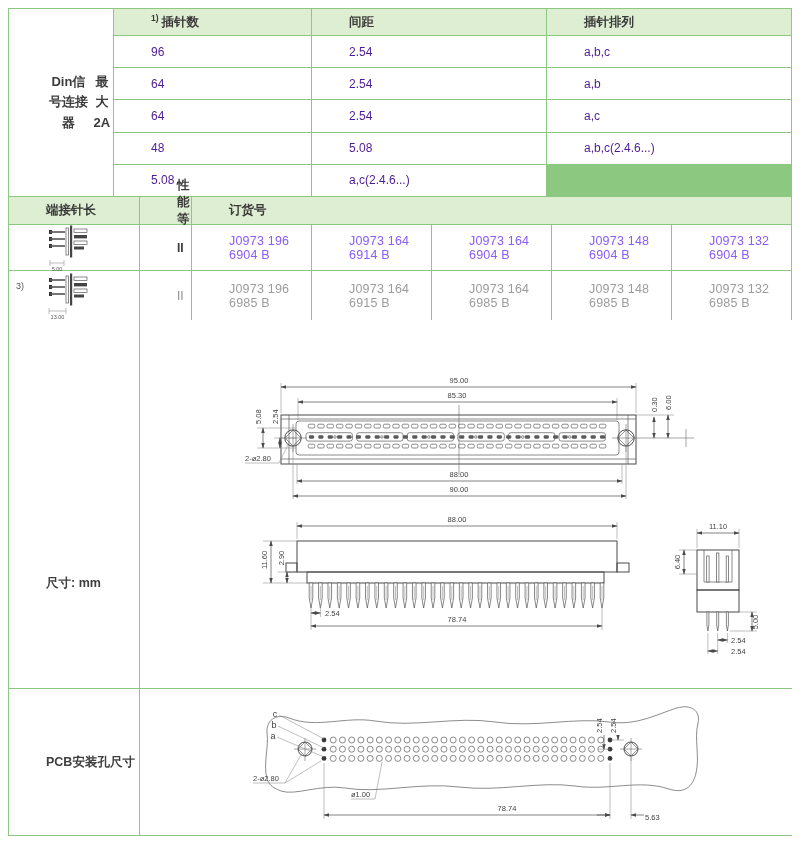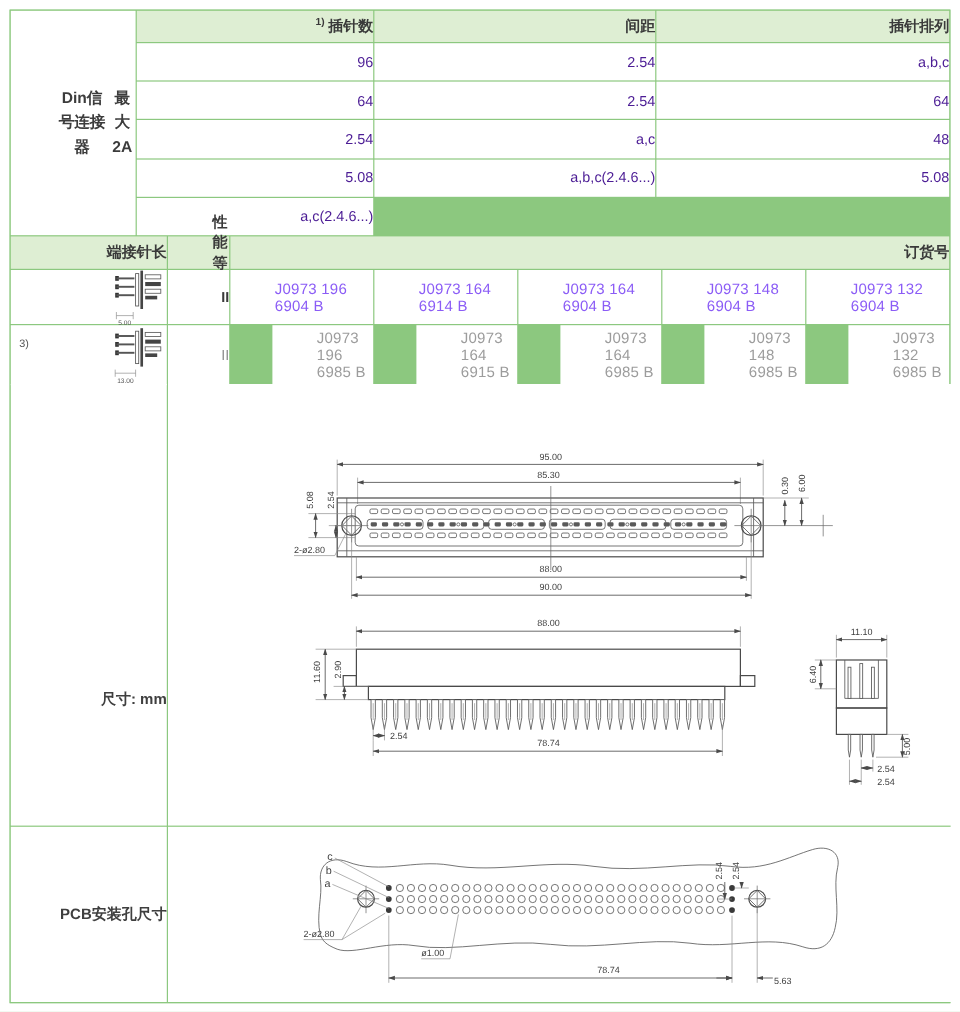--- a/index.html
+++ b/index.html
@@ -1,29 +1,29 @@
 <!DOCTYPE html>
 <html><head>
 <meta charset="utf-8">
 <style>
   html,body{margin:0;padding:0;background:#fff;}
   body{font-family:"Liberation Sans","DejaVu Sans",sans-serif;color:#3c3c3c;}
   #sheet{position:relative;width:800px;height:843px;background:#fff;overflow:hidden;}
   #tablewrap{position:absolute;left:8px;top:8px;width:784px;height:828px;
     background:#8cc87f;border:1px solid #8cc87f;display:flex;flex-direction:column;gap:1px;box-sizing:border-box;}
   .grid{display:grid;gap:1px;background:#8cc87f;}
-  .cell{background:#fff;display:flex;align-items:center;justify-content:flex-end;padding-left:37px;}
+  .cell{background:#fff;display:flex;align-items:center;justify-content:flex-start;padding-left:37px;}
   .hdr{background:#deeed3;font-weight:bold;font-size:12.5px;color:#3a3a3a;}
   .val{font-size:12px;color:#4c1d95;}
   #spec{height:189px;grid-template-columns:104px 197px 234px 1fr;grid-template-rows:26px repeat(5,1fr);}
   .product{grid-row:1/7;font-weight:bold;font-size:13px;line-height:1.55;text-align:center;flex-direction:row;}
   sup.note{font-size:8.5px;vertical-align:super;margin-right:3px;font-weight:bold;}
   #order{height:122px;grid-template-columns:130px 51px repeat(5,1fr);grid-template-rows:27px 45px 1fr;}
   .ord-b{font-weight:normal;font-size:12.5px;color:#8b5cf6;letter-spacing:.2px;}
-  .ord-g{font-size:12.5px;color:#9c9c9c;letter-spacing:.2px;margin-left:35px;}
+  .ord-g{font-size:12.5px;color:#9c9c9c;letter-spacing:.2px;}
   .grade-b{font-weight:bold;font-size:12px;color:#3a3a3a;}
   .grade-g{font-size:12px;color:#8f8f8f;}
   .iconcell{position:relative;}
   .rownote{position:absolute;left:7px;top:10px;font-size:9px;color:#555;}
   .section{grid-template-columns:130px 1fr;}
   #dims{height:368px;}
   #pcb{height:146px;}
   .seclabel{font-weight:bold;font-size:12.5px;color:#3f3f3f;}
   .dimlabelcell{align-items:flex-start;}
   .dimlabelcell .seclabel{margin-top:255px;}
@@ -56,20 +56,21 @@
       </div>
       <div class="cell hdr">间距</div>
       <div class="cell hdr">插针排列</div>
 
       <div class="cell val">96</div>
       <div class="cell val">2.54</div>
       <div class="cell val">a,b,c</div>
 
       <div class="cell val">64</div>
       <div class="cell val">2.54</div>
+      <div class="cell val">a,b</div>
 
       <div class="cell val">64</div>
       <div class="cell val">2.54</div>
       <div class="cell val">a,c</div>
 
       <div class="cell val">48</div>
       <div class="cell val">5.08</div>
       <div class="cell val">a,b,c(2.4.6...)</div>
 
       <div class="cell val">5.08</div>

